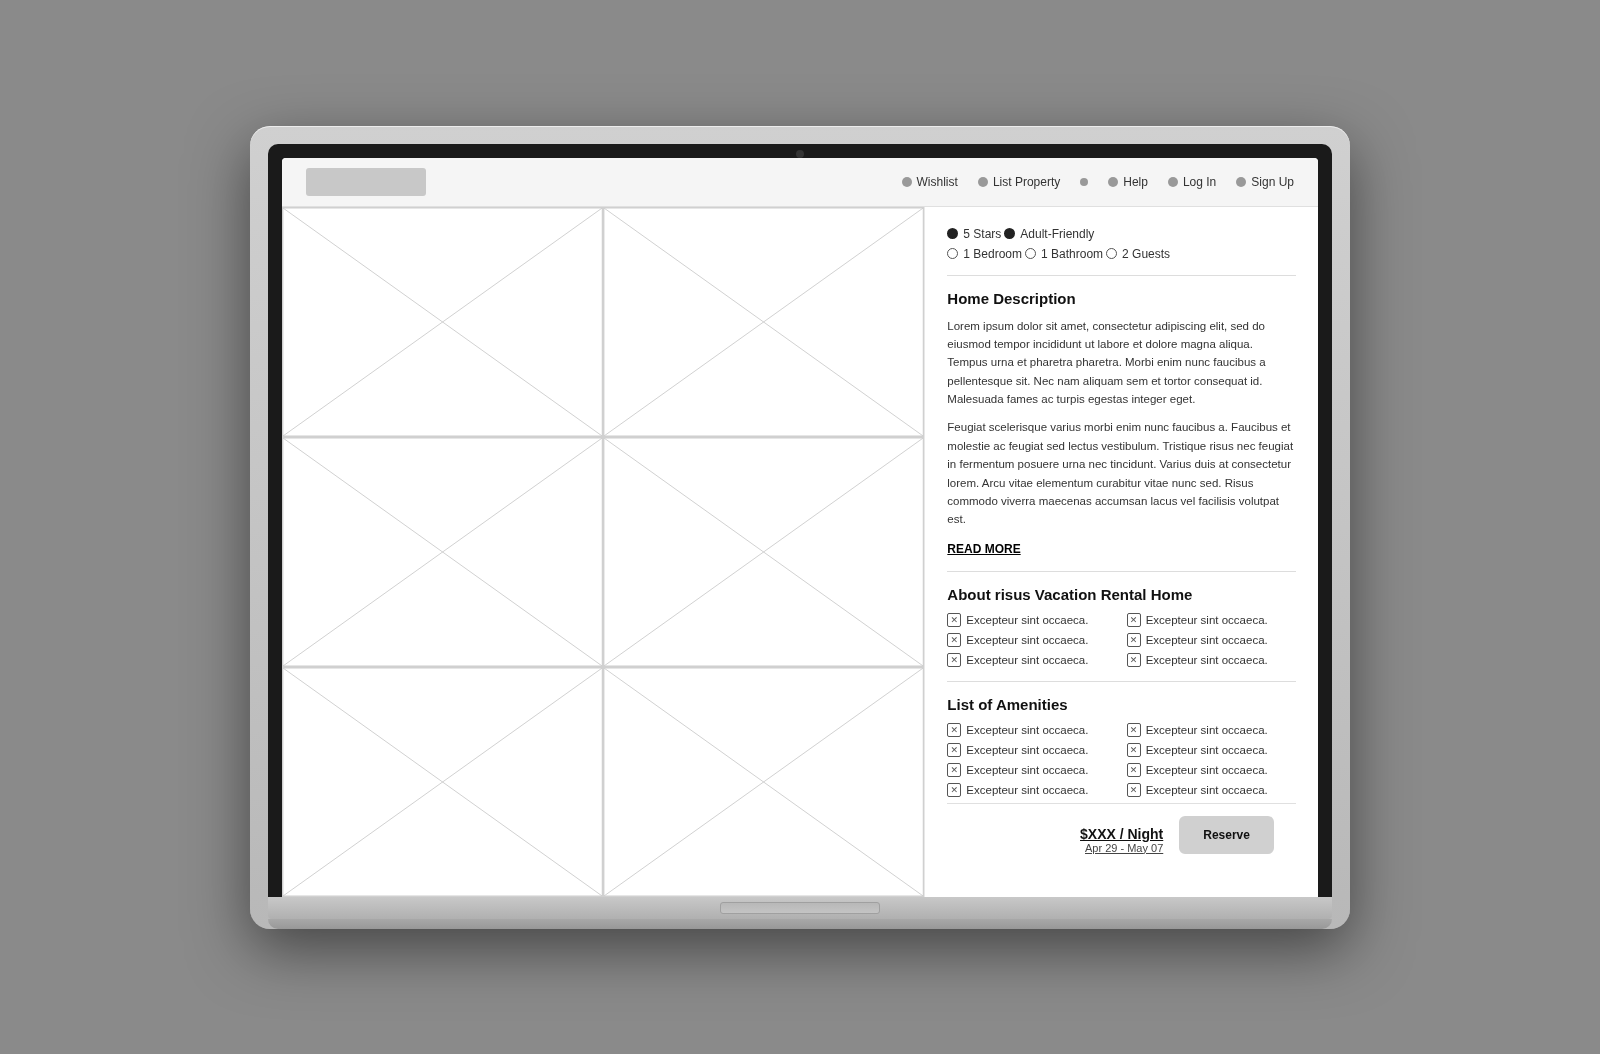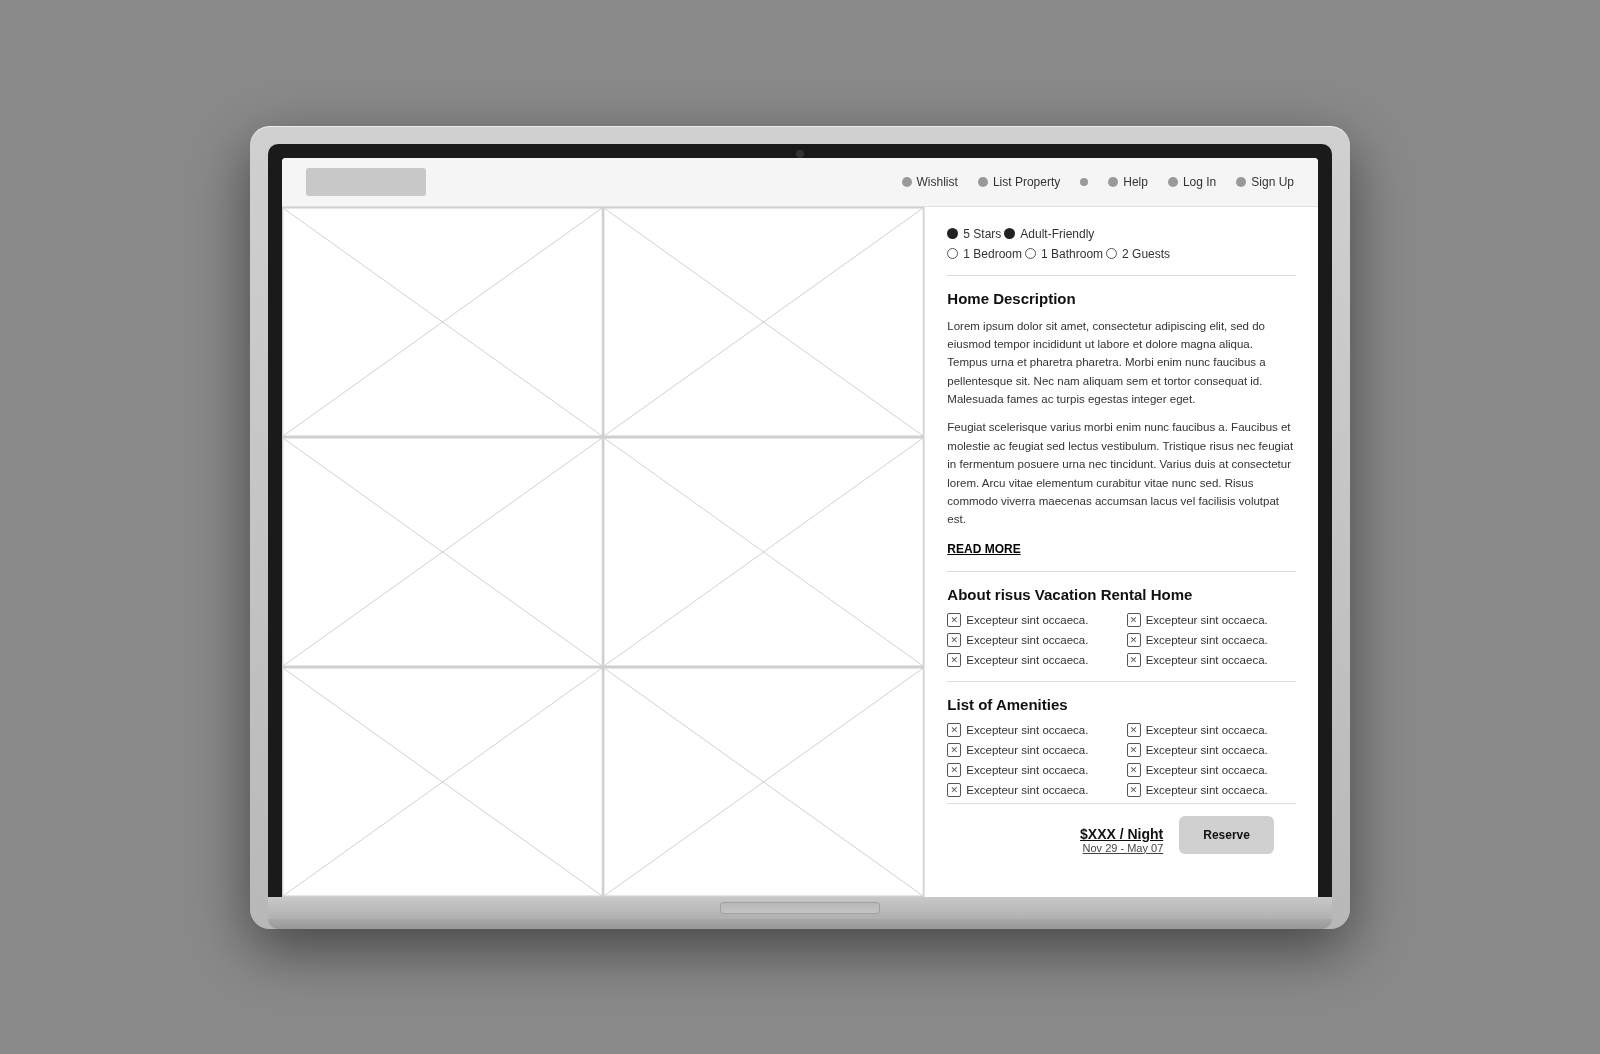--- a/index.html
+++ b/index.html
@@ -491,21 +491,21 @@
               <div class="amenity-item">
                 <span class="checkbox-icon">✕</span>
                 <span>Excepteur sint occaeca.</span>
               </div>
             </div>
 
             
             <div class="reserve-bar">
               <div class="price-info">
                 <div class="price-amount">$XXX / Night</div>
-                <div class="price-dates">Nov 29 - May 07</div>
+                <div class="price-dates">Apr 29 - May 07</div>
               </div>
               <button class="reserve-btn">Reserve</button>
             </div>
 
           </div>
         </div>
       </div>
     </div>
   </div>
   <div class="laptop-base">

